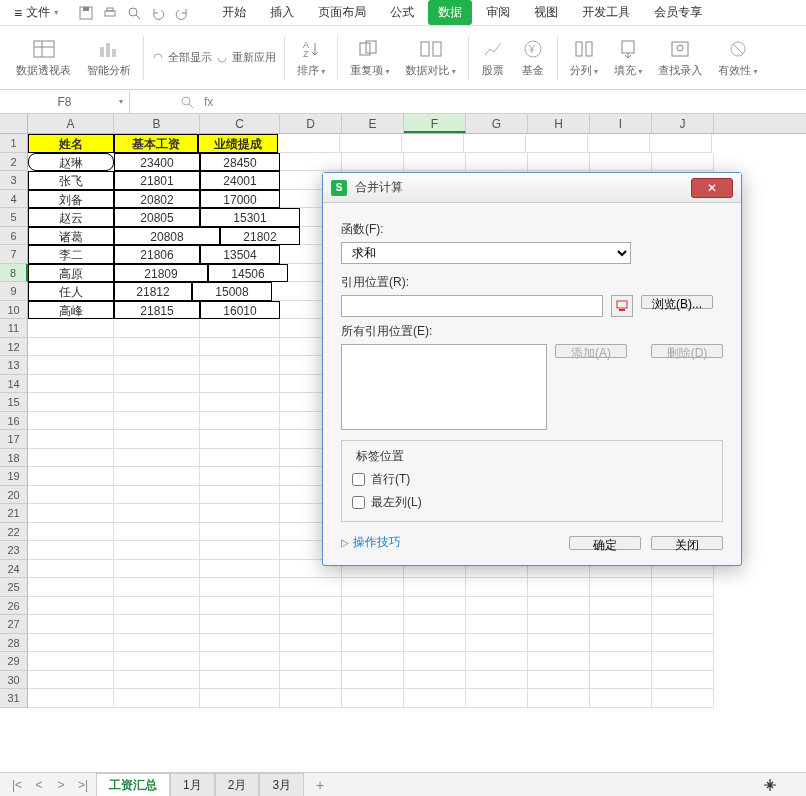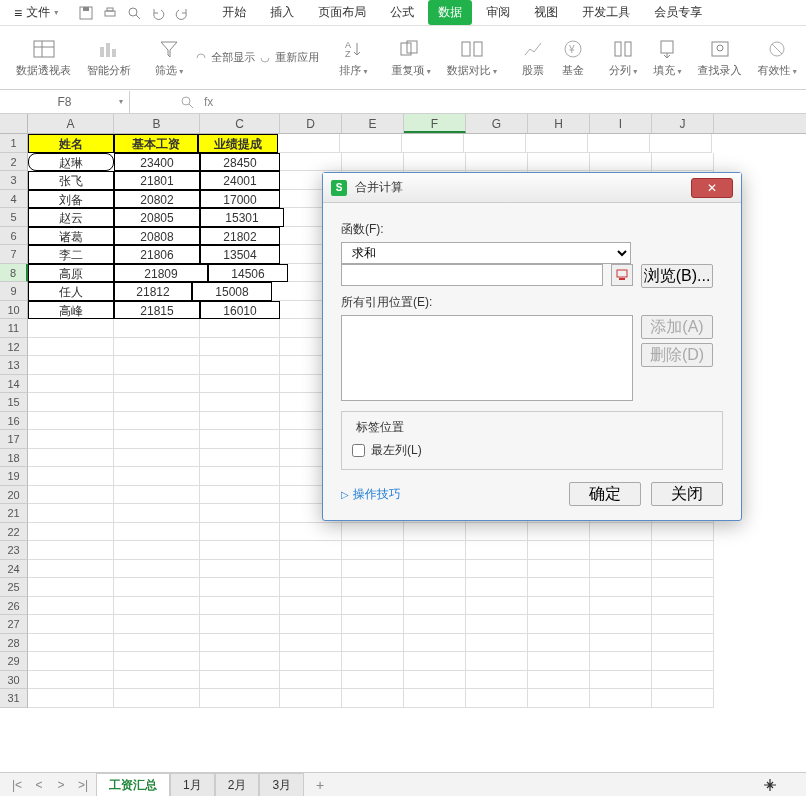--- a/index.html
+++ b/index.html
@@ -59,21 +59,21 @@
 .dlg-title { height: 30px; background: linear-gradient(#fdfdfd,#eaeaea); border-bottom:1px solid #ccc; display:flex; align-items:center; padding:0 8px; gap:8px; }
 .dlg-title .logo { width:16px; height:16px; background:#22b24c; border-radius:2px; display:flex; align-items:center; justify-content:center; color:#fff; font-size:10px; font-weight:bold; }
 .dlg-title .txt { font-size:12px; }
 .dlg-close { margin-left:auto; width:42px; height:20px; background:#c75050; border:1px solid #a03030; border-radius:3px; color:#fff; text-align:center; line-height:18px; font-size:12px; cursor:pointer; }
 .dlg-body { padding: 12px 18px 14px; }
 .dlg-label { font-size:12px; margin: 6px 0 4px; }
 .dlg-select { width: 290px; height: 22px; border:1px solid #aaa; background:#fff; font-size:12px; padding:0 6px; }
 .dlg-row { display:flex; align-items:flex-start; gap:8px; }
 .dlg-input { flex:0 0 262px; height: 22px; border:1px solid #aaa; background:#fff; }
 .ref-btn { width:22px; height:22px; border:1px solid #aaa; background:#f0f0f0; display:flex; align-items:center; justify-content:center; cursor:pointer; }
-.dlg-btn { width:72px; height:24px; border:1px solid #aaa; background:#f0f0f0; font-size:16px; cursor:pointer; border-radius:2px; }
+.dlg-btn { width:72px; height:14px; border:1px solid #aaa; background:#f0f0f0; font-size:12px; cursor:pointer; border-radius:2px; }
 .dlg-btn:disabled { color:#aaa; }
 .dlg-list { width:292px; height:86px; border:1px solid #aaa; background:#fff; }
 .fieldset { border:1px solid #ccc; padding:8px 10px 10px; margin-top:10px; }
 .fieldset .legend { font-size:12px; margin-top:-16px; background:#f6f6f6; display:inline-block; padding:0 4px; }
 .chk-row { display:flex; align-items:center; gap:6px; font-size:12px; margin-top:6px; }
 .dlg-footer { display:flex; align-items:center; margin-top:12px; }
 .tip-link { color:#1c7cd6; font-size:12px; display:flex; align-items:center; gap:4px; cursor:pointer; }
 .tip-link::before { content:"▷"; color:#1c7cd6; font-size:10px; }
 .footer-btns { margin-left:auto; display:flex; gap:10px; }
 
@@ -146,28 +146,20 @@
     <div class="ribbon-icon">
         <svg width="22" height="20">
           <rect x="2" y="8" width="4" height="10" fill="#ccc"></rect>
           <rect x="8" y="4" width="4" height="14" fill="#ccc"></rect>
           <rect x="14" y="10" width="4" height="8" fill="#ccc"></rect>
         </svg>
       </div>
     <div class="ribbon-label">智能分析</div>
   </div>
   <div class="ribbon-sep"></div>
-  <div class="ribbon-group">
-    <div class="ribbon-icon">
-        <svg width="20" height="20">
-          <path d="M2 3 L18 3 L11 11 L11 18 L9 16 L9 11 Z" fill="none" stroke="#888"></path>
-        </svg>
-      </div>
-    <div class="ribbon-label dd">筛选</div>
-  </div>
   <div class="ribbon-group" style="padding:0 4px;">
     <div class="ribbon-small">
       <div class="ribbon-small-item">
           <svg width="12" height="12">
             <path d="M2 6 A4 4 0 1 1 10 6" fill="none" stroke="#aaa"></path>
           </svg>
           <span>全部显示</span>
         </div>
       <div class="ribbon-small-item">
           <svg width="12" height="12">
@@ -343,33 +335,33 @@
         <div class="cell" style="width: 62px;"></div>
         <div class="cell" style="width: 62px;"></div>
         <div class="cell" style="width: 62px;"></div>
         <div class="cell" style="width: 62px;"></div>
         <div class="cell" style="width: 62px;"></div>
       </div>
       <div class="row">
         <div class="row-h">5</div>
         <div class="cell data" style="width: 86px;">赵云</div>
         <div class="cell data" style="width: 86px;">20805</div>
-        <div class="cell data" style="width: 84px;">15301</div>
+        <div class="cell data" style="width: 100px;">15301</div>
         <div class="cell" style="width: 62px;"></div>
         <div class="cell" style="width: 62px;"></div>
         <div class="cell" style="width: 62px;"></div>
         <div class="cell" style="width: 62px;"></div>
         <div class="cell" style="width: 62px;"></div>
         <div class="cell" style="width: 62px;"></div>
         <div class="cell" style="width: 62px;"></div>
       </div>
       <div class="row">
         <div class="row-h">6</div>
         <div class="cell data" style="width: 86px;">诸葛</div>
-        <div class="cell data" style="width: 86px;">20808</div>
+        <div class="cell data" style="width: 106px;">20808</div>
         <div class="cell data" style="width: 80px;">21802</div>
         <div class="cell" style="width: 62px;"></div>
         <div class="cell" style="width: 62px;"></div>
         <div class="cell" style="width: 62px;"></div>
         <div class="cell" style="width: 62px;"></div>
         <div class="cell" style="width: 62px;"></div>
         <div class="cell" style="width: 62px;"></div>
         <div class="cell" style="width: 62px;"></div>
       </div>
       <div class="row">
@@ -724,42 +716,47 @@
     <div class="logo">S</div>
     <div class="txt">合并计算</div>
     <div class="dlg-close">✕</div>
   </div>
   <div class="dlg-body">
     <div class="dlg-label">函数(F):</div>
     <select class="dlg-select">
       <option>求和</option>
     </select>
 
+    <div class="dlg-label" style="margin-top:10px;">引用位置(R):</div>
     <div class="dlg-row">
       <input class="dlg-input" style="">
       <button class="ref-btn">
           <svg width="14" height="14">
             <rect x="2" y="2" width="10" height="7" fill="none" stroke="#c33"></rect>
             <rect x="4" y="10" width="6" height="2" fill="#c33"></rect>
           </svg>
         </button>
       <button class="dlg-btn">浏览(B)...</button>
     </div>
 
     <div class="dlg-label" style="">所有引用位置(E):</div>
     <div class="dlg-row">
       <div class="dlg-list"></div>
-      <div style="display:flex; flex-direction:column; gap:4px;">
+      <div style="display:flex; gap:24px;">
         <button class="dlg-btn" disabled="">添加(A)</button>
         <button class="dlg-btn" disabled="">删除(D)</button>
       </div>
     </div>
 
     <div class="fieldset">
       <div class="legend">标签位置</div>
+      <div class="chk-row">
+          <input type="checkbox" style="">
+          <span>首行(T)</span>
+        </div>
       <div class="chk-row">
           <input type="checkbox" style="">
           <span>最左列(L)</span>
         </div>
     </div>
 
     <div class="dlg-footer">
       <div class="tip-link">
           <span>操作技巧</span>
         </div>

